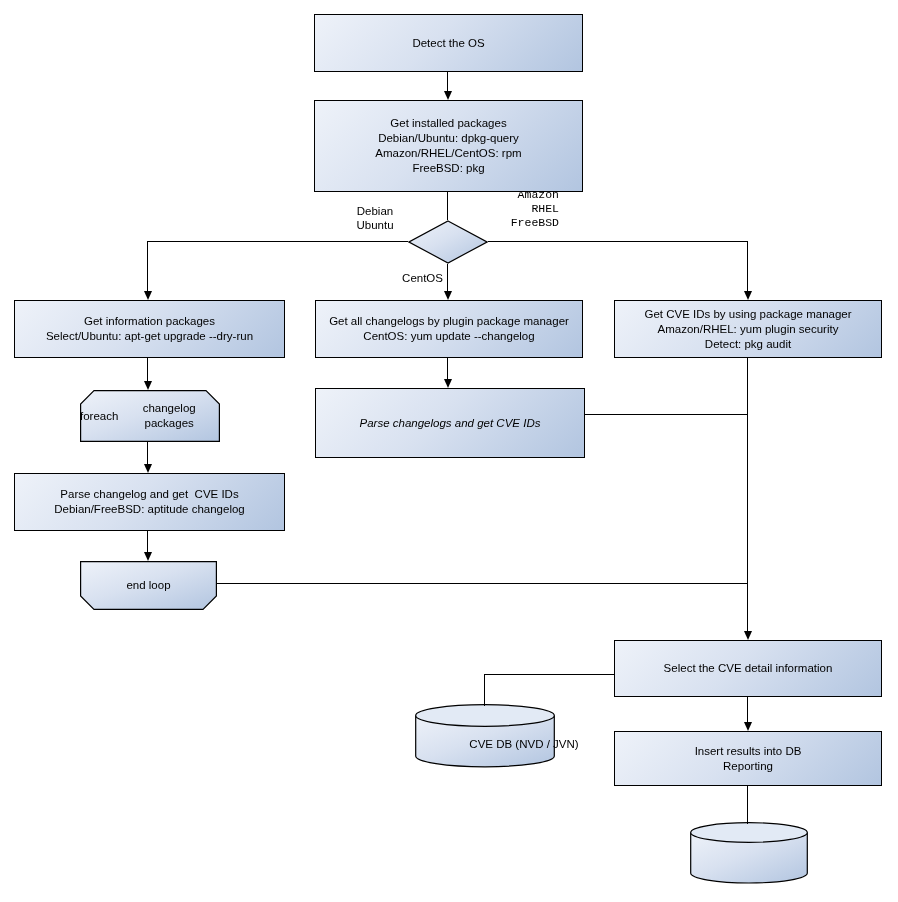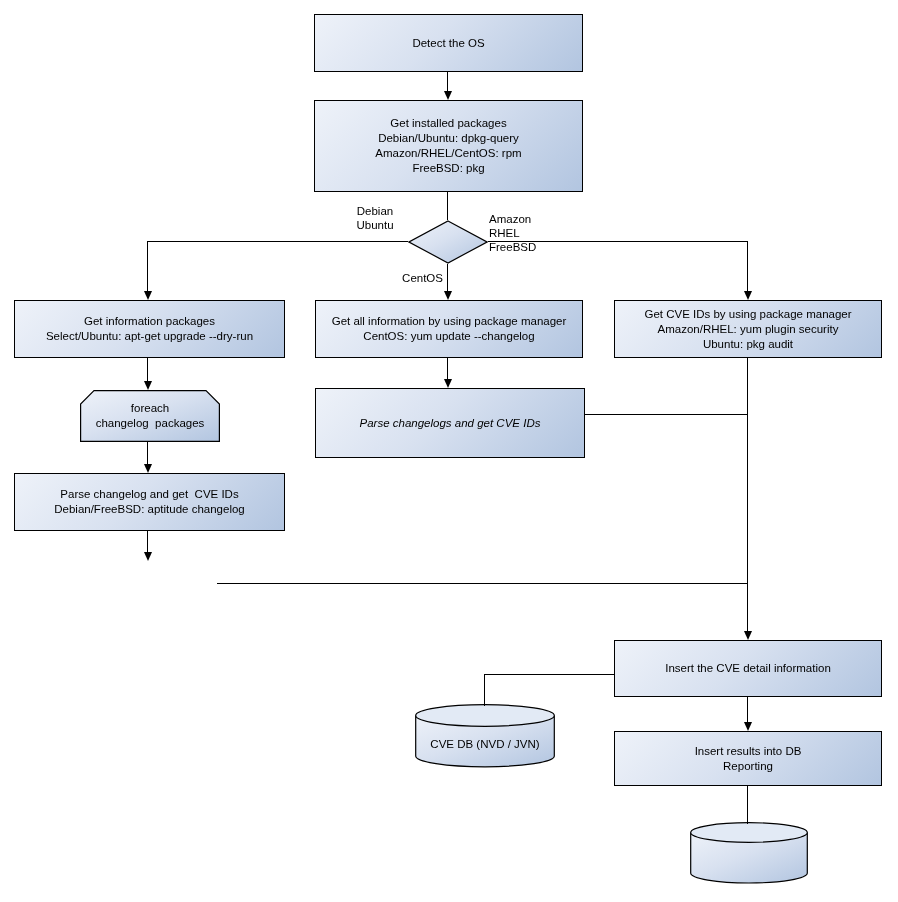--- a/index.html
+++ b/index.html
@@ -22,42 +22,42 @@
   #n-changelogs  {left:315px;top:300px;width:268px;height:58px;}
   #n-parse-mid   {left:315px;top:388px;width:270px;height:70px;font-style:italic;}
   #n-cveids      {left:614px;top:300px;width:268px;height:58px;}
   #n-select      {left:614px;top:640px;width:268px;height:57px;}
   #n-insert      {left:614px;top:731px;width:268px;height:55px;}
   
   .shape{position:absolute;}
   .shape svg{display:block;}
   .shape-text{
     position:absolute;left:0;top:0;width:100%;height:100%;
-    display:flex;flex-direction:column;align-items:center;justify-content:center;
+    display:flex;flex-direction:row;align-items:center;justify-content:center;
     font-size:11.5px;line-height:15px;text-align:center;white-space:pre-wrap;
   }
   #n-diamond {left:408px;top:220px;width:80px;height:44px;}
   #n-foreach {left:80px; top:390px;width:140px;height:52px;}
   #n-endloop {left:80px; top:561px;width:137px;height:49px;}
   #n-cvedb   {left:415px;top:704px;width:140px;height:64px;}
   #n-vulsdb  {left:690px;top:822px;width:118px;height:63px;}
   .cyl-text{position:absolute;left:0;top:16px;width:100%;height:calc(100% - 16px);
-    display:flex;align-items:center;justify-content:center;font-size:11.5px;}
+    display:flex;align-items:center;justify-content:center;font-size:11.5px;padding-left:39px;}
   
   .vline{position:absolute;width:1.2px;background:#000;}
   .hline{position:absolute;height:1.2px;background:#000;}
   .arrow-down{
     position:absolute;width:0;height:0;
     border-left:4px solid transparent;border-right:4px solid transparent;
     border-top:9px solid #000;
   }
   
   .elabel{position:absolute;font-size:11.5px;line-height:14px;}
   #lbl-debian{left:340px;top:204px;width:70px;text-align:center;}
-  #lbl-amazon{left:489px;top:212px;width:70px;text-align:left;}
+  #lbl-amazon{left:489px;top:188px;width:70px;text-align:right;font-family:Liberation Mono, monospace;}
   #lbl-centos{left:383px;top:271px;width:60px;text-align:right;}
 </style>
 </head>
 <body>
 
 <div class="canvas">
 
   <svg width="0" height="0" style="position:absolute" aria-hidden="true">
     <defs>
       <linearGradient id="gradNode" x1="0" y1="0" x2="1" y2="1">
@@ -98,38 +98,46 @@
       <div class="nl">foreach</div>
       <div class="nl">changelog  packages</div>
     </div>
   </div>
 
   <div class="node" id="n-parse-left">
     <div class="nl">Parse changelog and get  CVE IDs</div>
     <div class="nl">Debian/FreeBSD: aptitude changelog</div>
   </div>
 
+  <div class="shape" id="n-endloop">
+    <svg width="137" height="49" viewBox="0 0 137 49">
+      <polygon points="0.6,0.6 136.4,0.6 136.4,35 123,48.4 14,48.4 0.6,35" fill="url(#gradNode)" stroke="#000" stroke-width="1.2"></polygon>
+    </svg>
+    <div class="shape-text">
+      <div class="nl">end loop</div>
+    </div>
+  </div>
 
   <div class="node" id="n-changelogs">
-    <div class="nl">Get all information by using package manager</div>
+    <div class="nl">Get all changelogs by plugin package manager</div>
     <div class="nl">CentOS: yum update --changelog</div>
   </div>
 
   <div class="node" id="n-parse-mid">
     <div class="nl">Parse changelogs and get CVE IDs</div>
   </div>
 
   <div class="node" id="n-cveids">
     <div class="nl">Get CVE IDs by using package manager</div>
     <div class="nl">Amazon/RHEL: yum plugin security</div>
-    <div class="nl">Ubuntu: pkg audit</div>
+    <div class="nl">Detect: pkg audit</div>
   </div>
 
   <div class="node" id="n-select">
-    <div class="nl">Insert the CVE detail information</div>
+    <div class="nl">Select the CVE detail information</div>
   </div>
 
   <div class="node" id="n-insert">
     <div class="nl">Insert results into DB</div>
     <div class="nl">Reporting</div>
   </div>
 
   <div class="shape" id="n-cvedb">
     <svg width="140" height="64" viewBox="0 0 140 64">
       <path d="M0.7,11.5 L0.7,52 A69.3,10.8 0 0,0 139.3,52 L139.3,11.5" fill="url(#gradNode)" stroke="#000" stroke-width="1.2"></path>

